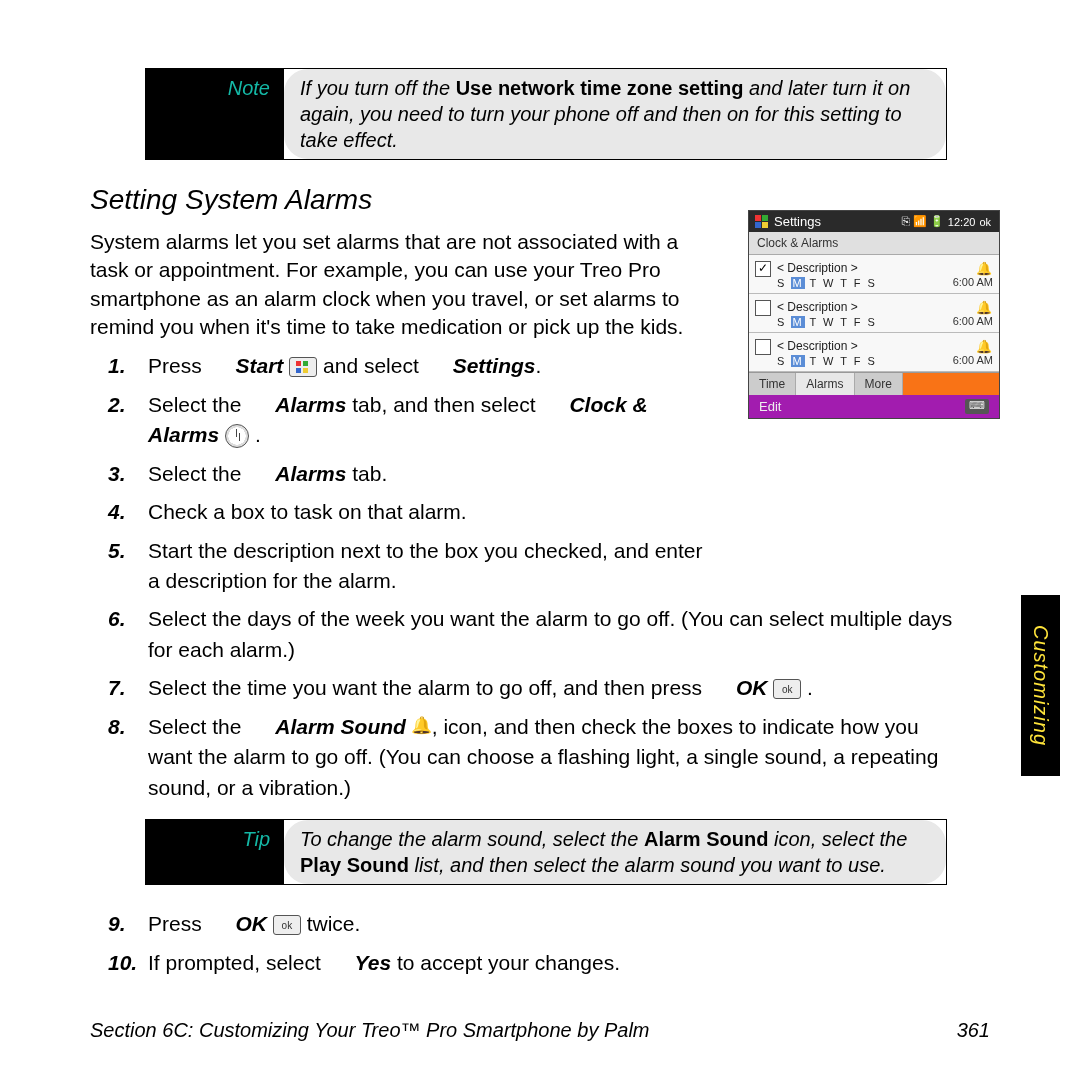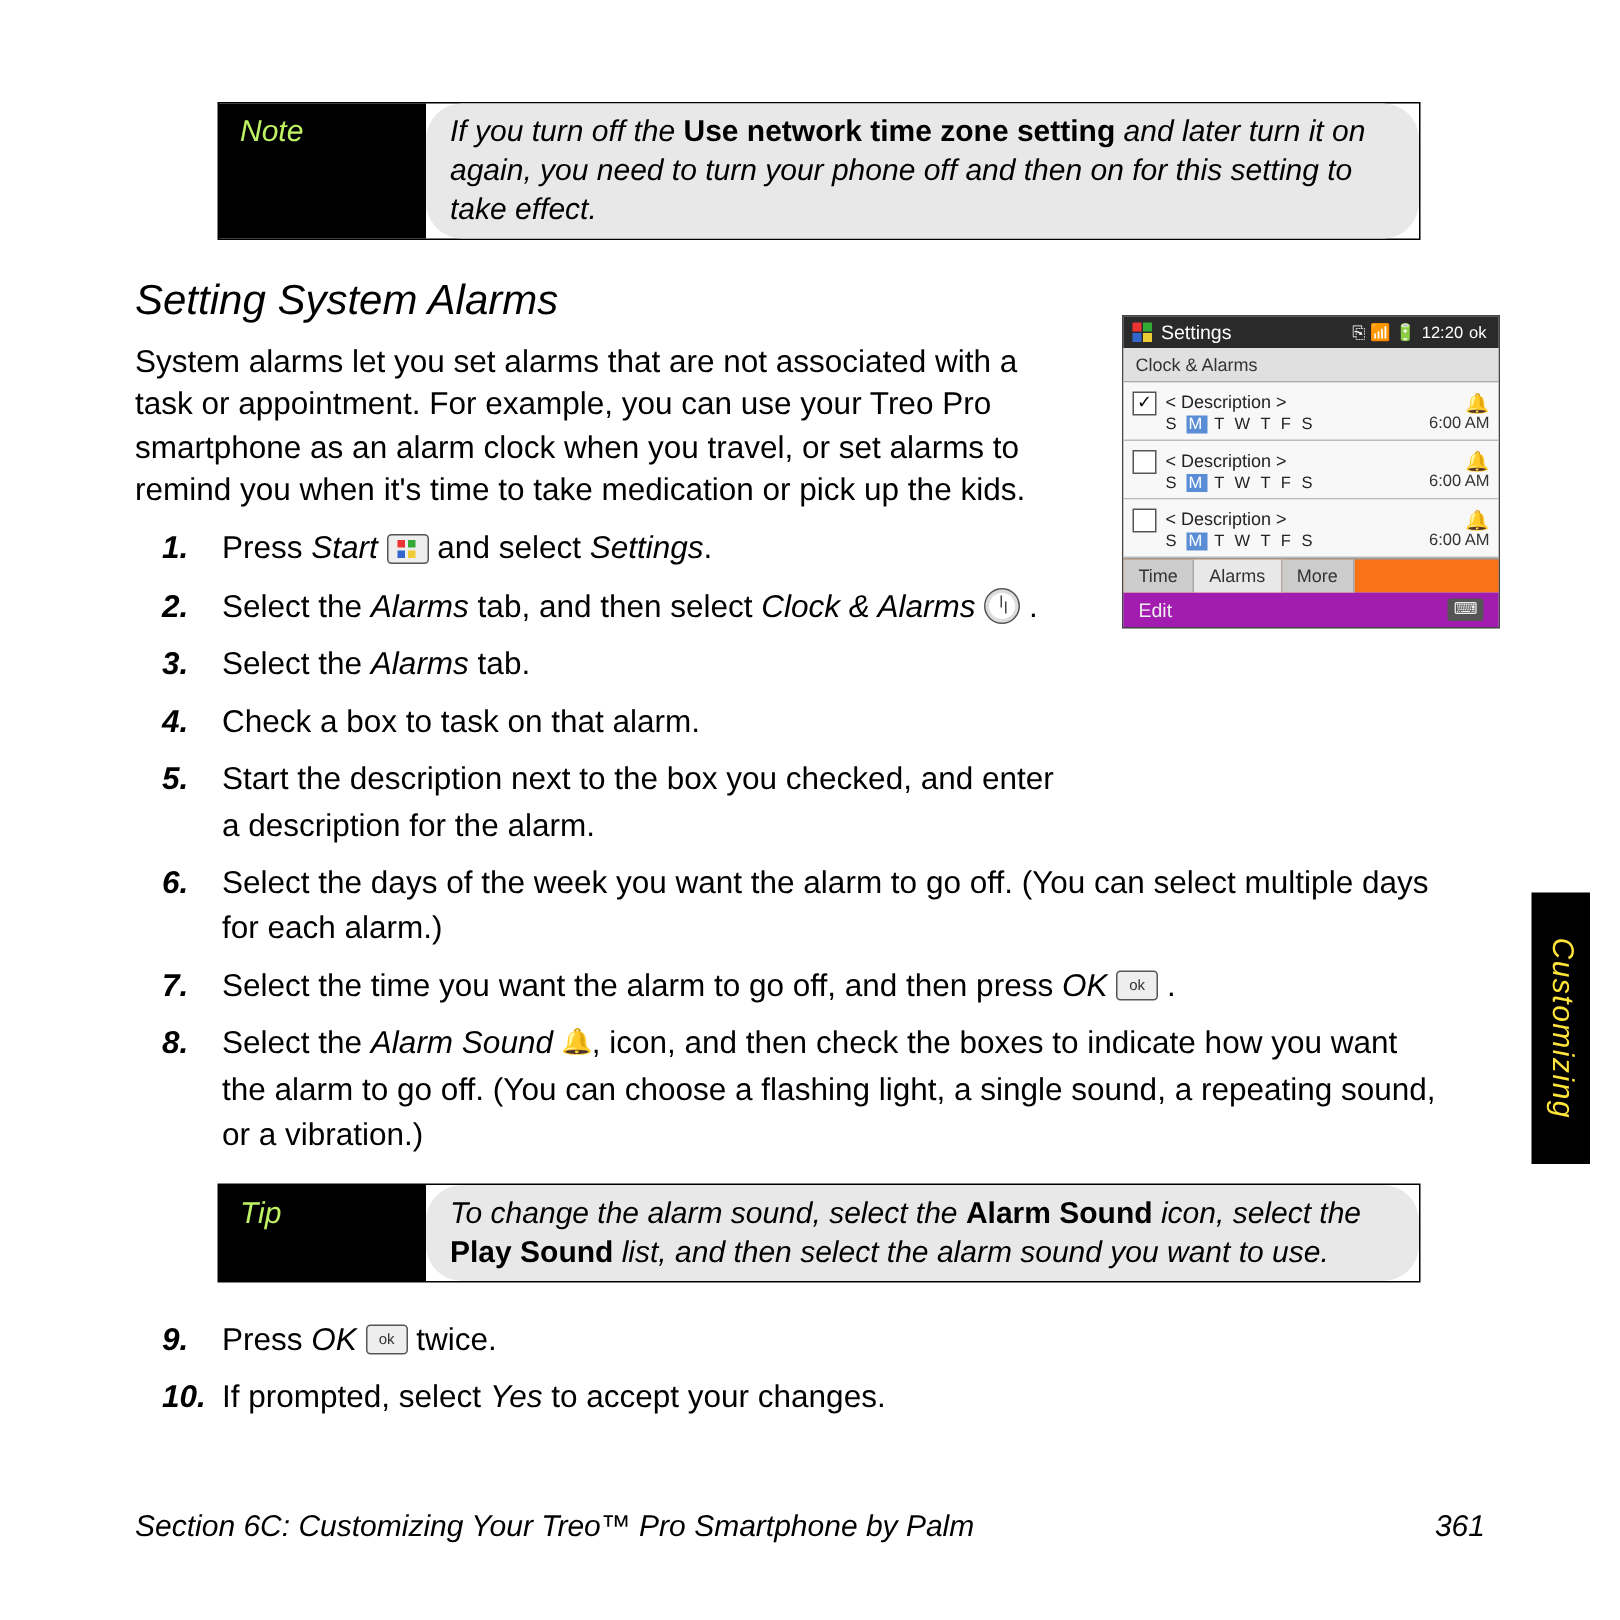--- a/index.html
+++ b/index.html
@@ -20,27 +20,28 @@
   }
   .callout {
     border: 1px solid #000;
     display: flex;
     margin-bottom: 24px;
     margin-left: 55px;
     width: 800px;
   }
   .callout-label {
     background: #000;
-    color: #bef264;
+    color: #14b8a6;
     font-style: italic;
     font-weight: normal;
     padding: 8px 14px;
     width: 110px;
     flex-shrink: 0;
     font-size: 20px;
+    text-align: right;
   }
   .callout-body {
     padding: 6px 12px 6px 16px;
     font-style: italic;
     font-size: 20px;
     line-height: 1.3;
     background: #e8e8e8;
     flex: 1;
     border-radius: 24px;
   }
@@ -72,21 +73,21 @@
     padding-left: 0;
   }
   ol.steps > li::before {
     content: counter(step) ".";
     position: absolute;
     left: -40px;
     font-weight: bold;
     font-style: italic;
   }
   ol.steps > li.narrow { width: 570px; }
-  ol.steps b { font-weight: normal; }
+  ol.steps b { font-weight: bold; margin-left: 28px; }
   ol.steps b.italic { font-style: italic; }
   .inline-icon {
     display: inline-block;
     vertical-align: middle;
     border: 1px solid #555;
     border-radius: 3px;
     background: #eee;
     width: 26px;
     height: 18px;
     font-size: 11px;
@@ -190,21 +191,21 @@
     background: #000;
     color: #ffe43a;
     font-style: italic;
     font-size: 20px;
     writing-mode: vertical-rl;
     padding: 30px 8px;
     letter-spacing: 1px;
   }
   .footer {
     position: absolute;
-    bottom: 50px;
+    bottom: 38px;
     left: 90px;
     width: 900px;
     display: flex;
     justify-content: space-between;
     font-style: italic;
     font-size: 20px;
   }
 </style>
 </head>
 <body>

